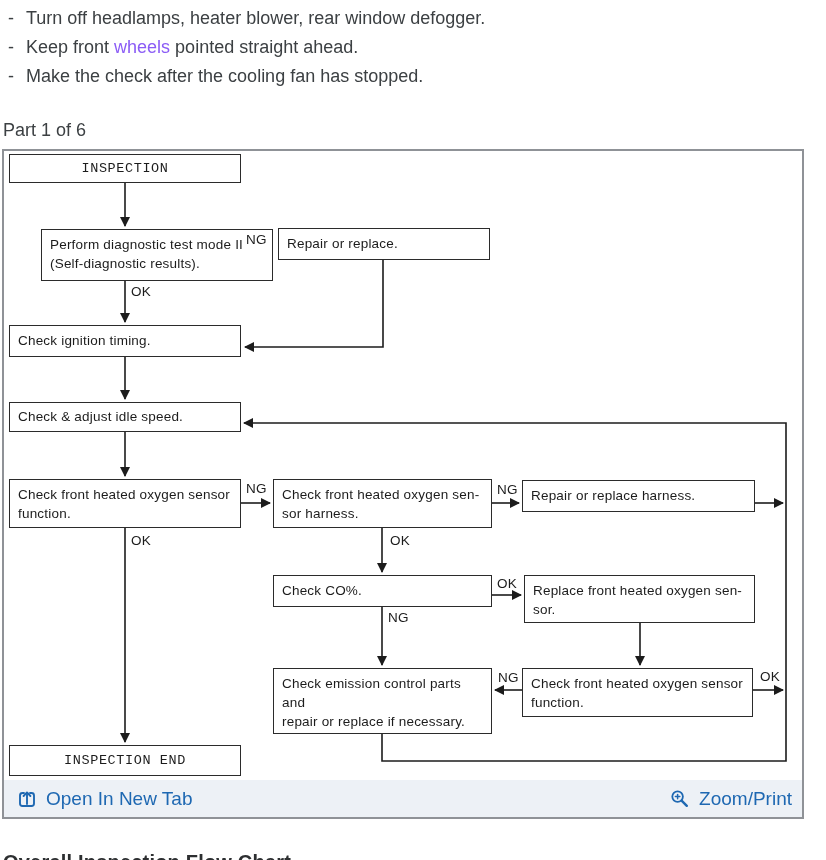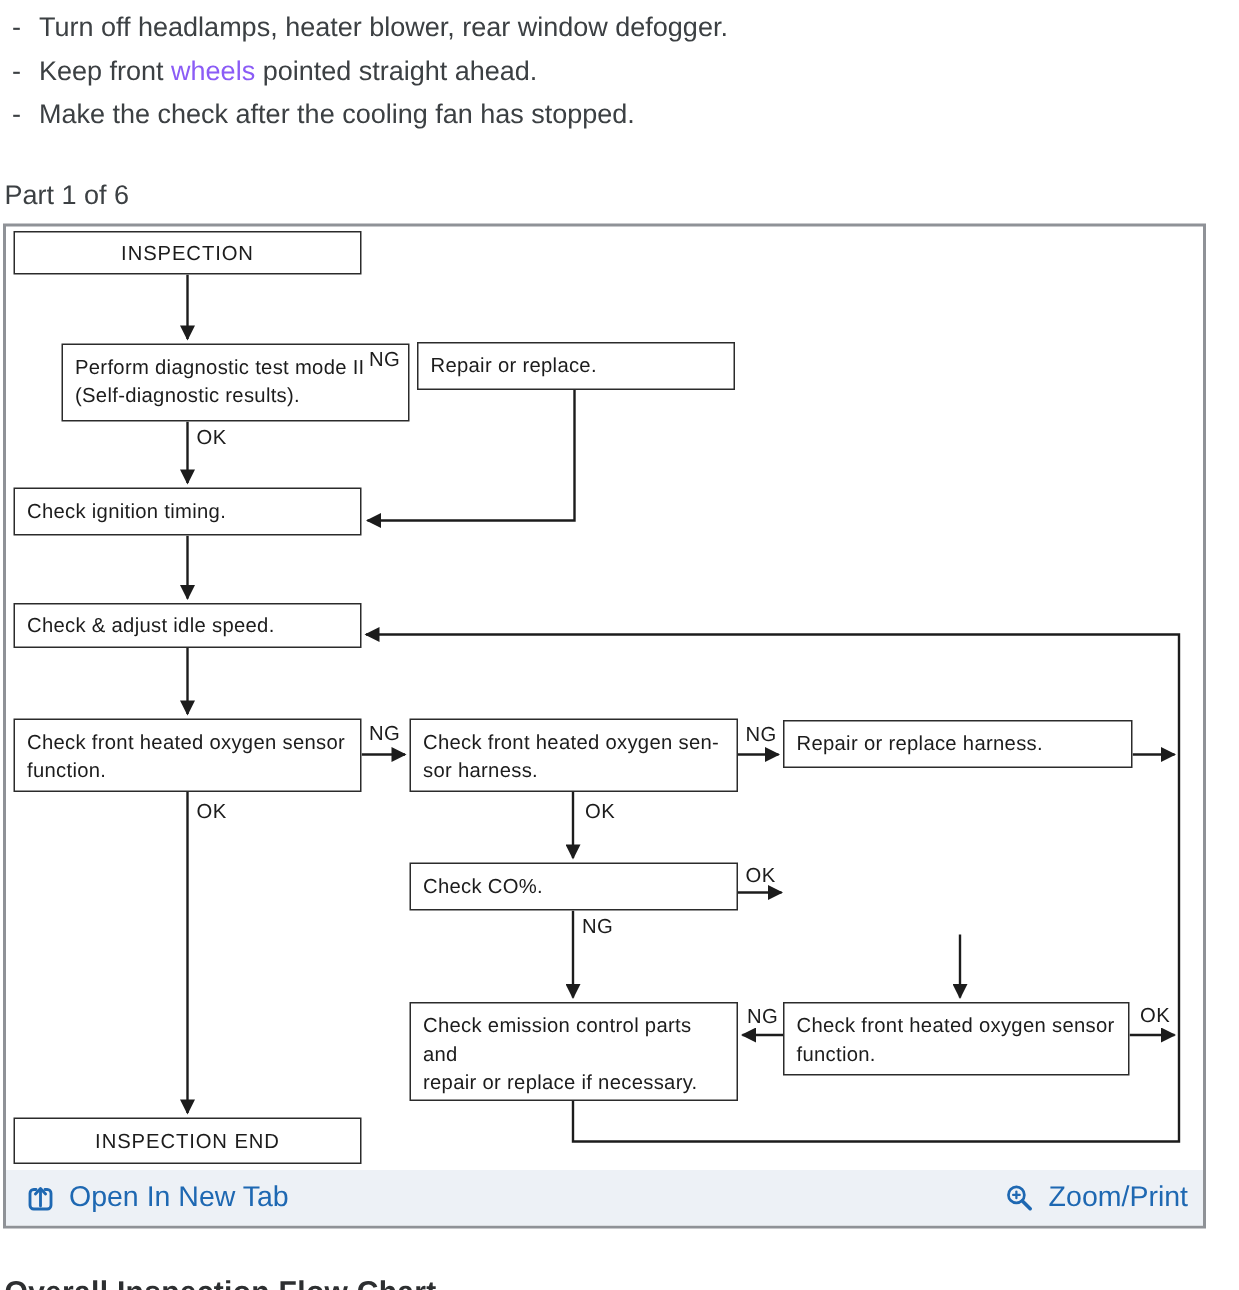--- a/index.html
+++ b/index.html
@@ -22,21 +22,21 @@
   .panel {
     position:absolute; left:2px; top:149px; width:802px; height:670px;
     border:2px solid #8f9297; background:#fff;
   }
   .wires { position:absolute; left:0; top:0; }
   .box {
     position:absolute; background:#fff; border:1.5px solid #2b2b2b;
     font-size:13.5px; line-height:19px; color:#1c1c1c;
     padding:5px 8px 0 8px; letter-spacing:0.2px;
   }
-  .box.center { display:flex; align-items:center; justify-content:center; padding:0; letter-spacing:0.6px; }
+  .box.center { display:flex; align-items:center; justify-content:center; padding:0; letter-spacing:0.6px;font-family:Liberation Mono, monospace; }
   .lbl { position:absolute; font-size:13.5px; color:#1c1c1c; letter-spacing:0.3px; }
   
   .panel-footer {
     position:absolute; left:0; right:0; bottom:0; height:37px;
     background:#edf1f6; display:flex; align-items:center;
     justify-content:space-between; padding:0 10px 0 12px;
   }
   .footer-link {
     display:flex; align-items:center; gap:8px; cursor:pointer;
     color:#1e68b2; font-size:19px; text-decoration:none;
@@ -119,20 +119,24 @@
     <div class="box" style="left:269px; top:328px; width:219px; height:49px;">
         <div>Check front heated oxygen sen-</div>
         <div>sor harness.</div>
       </div>
     <div class="box" style="left:518px; top:329px; width:233px; height:32px;">
         <div>Repair or replace harness.</div>
       </div>
     <div class="box" style="left:269px; top:424px; width:219px; height:32px;">
         <div>Check CO%.</div>
       </div>
+    <div class="box" style="left:520px; top:424px; width:231px; height:48px;">
+        <div>Replace front heated oxygen sen-</div>
+        <div>sor.</div>
+      </div>
     <div class="box" style="left:269px; top:517px; width:219px; height:66px;">
         <div>Check emission control parts and</div>
         <div>repair or replace if necessary.</div>
       </div>
     <div class="box" style="left:518px; top:517px; width:231px; height:49px;">
         <div>Check front heated oxygen sensor</div>
         <div>function.</div>
       </div>
     <div class="box center" style="left:5px;   top:594px; width:232px; height:31px;">
         <span>INSPECTION END</span>

